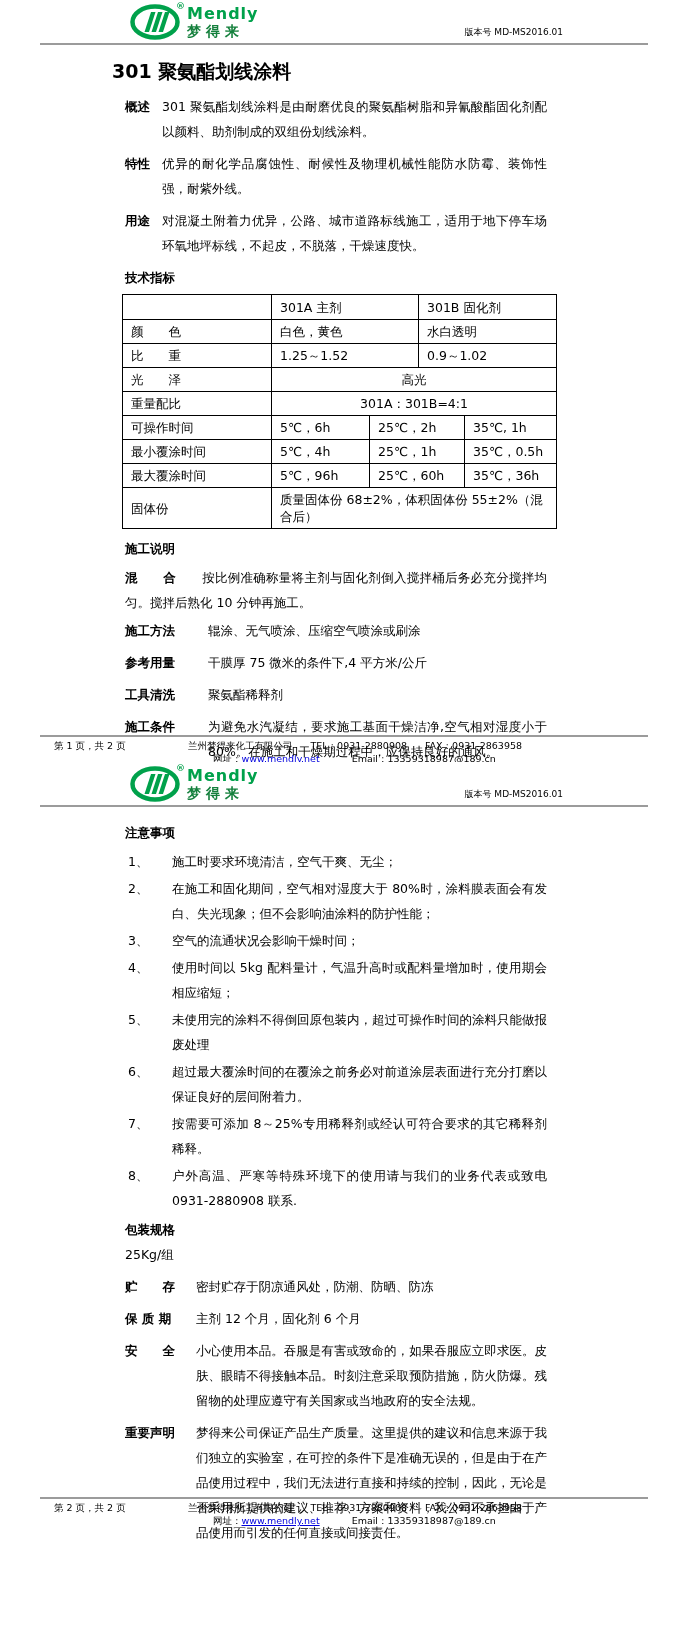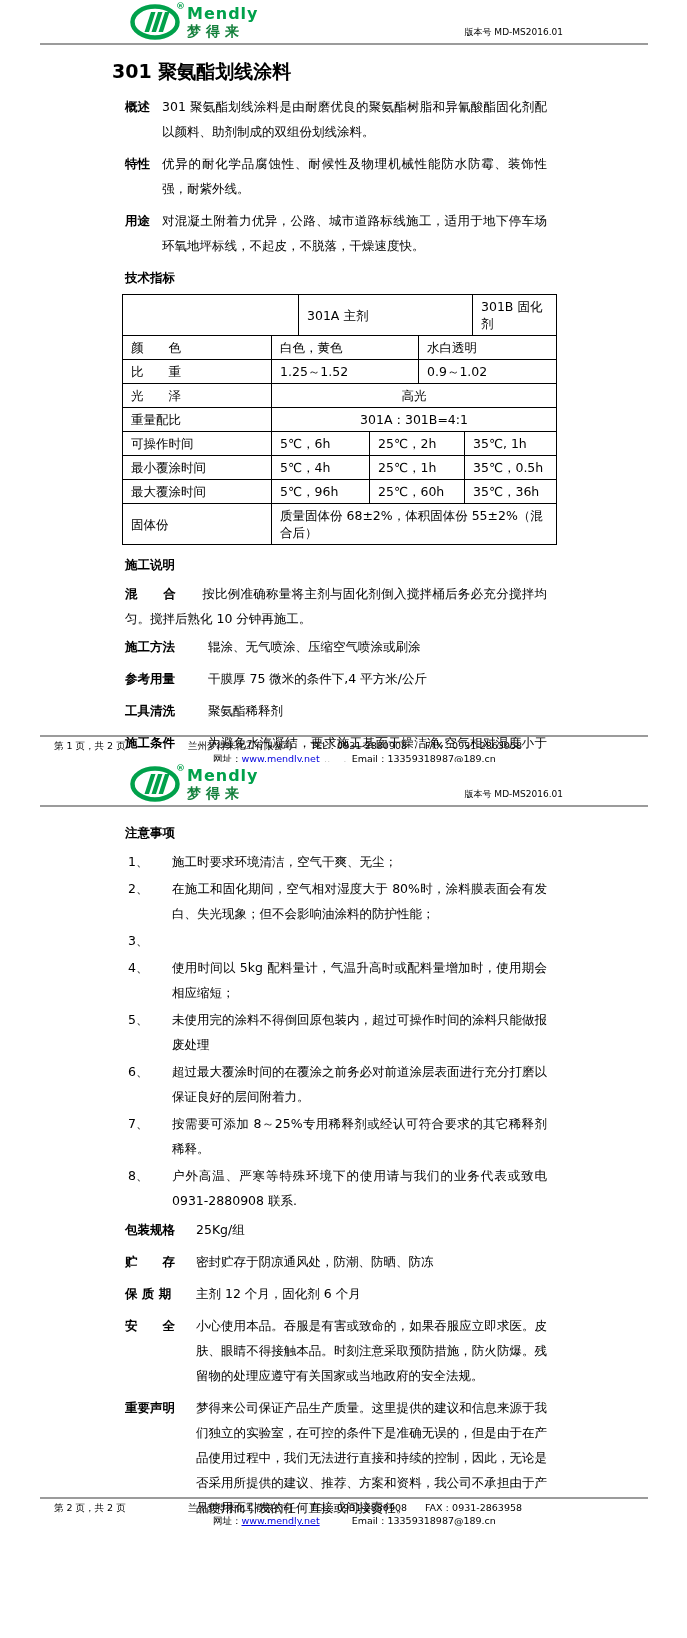--- a/index.html
+++ b/index.html
@@ -32,21 +32,21 @@
   .entry.w4 .lbl { width:83px; }
   .entry.p2 .lbl { width:71px; }
   .txt { margin:0; flex:1; line-height:25px; text-align:justify; }
   .sec-heading { font-size:12.5px; font-weight:bold; margin:10px 0 6px 13px; line-height:20px; }
   .mix-para { margin:0 0 3px 13px; line-height:25px; text-align:justify; }
   .lbl-inline { font-weight:bold; white-space:pre; margin-right:26px; }
 
   
   .spec-table { width:435px; margin-left:10px; border:1px solid #000; margin-bottom:10px; }
   .tr { display:flex; border-top:1px solid #000; min-height:24px; align-items:stretch; }
-  .tr:first-child { border-top:none;gap:27px; }
+  .tr:first-child { border-top:none; }
   .td { padding:3px 8px; line-height:17px; display:flex; align-items:center; border-left:1px solid #000; }
   .td:first-child { border-left:none; }
   .lbl-cell { width:148px; flex:none; }
   .v2a { width:147px; flex:none; }
   .v2b { flex:1; }
   .v3a { width:98px; flex:none; }
   .v3b { width:95px; flex:none; }
   .v3c { flex:1; }
   .vm { flex:1; justify-content:center; text-align:right; }
   .vleft { flex:1; }
@@ -229,20 +229,21 @@
       <div class="note">
         <span class="no">1、</span>
         <p class="txt">施工时要求环境清洁，空气干爽、无尘；</p>
       </div>
       <div class="note">
         <span class="no">2、</span>
         <p class="txt">在施工和固化期间，空气相对湿度大于 80%时，涂料膜表面会有发白、失光现象；但不会影响油涂料的防护性能；</p>
       </div>
       <div class="note">
         <span class="no">3、</span>
+        <p class="txt">空气的流通状况会影响干燥时间；</p>
       </div>
       <div class="note">
         <span class="no">4、</span>
         <p class="txt">使用时间以 5kg 配料量计，气温升高时或配料量增加时，使用期会相应缩短；</p>
       </div>
       <div class="note">
         <span class="no">5、</span>
         <p class="txt">未使用完的涂料不得倒回原包装内，超过可操作时间的涂料只能做报废处理</p>
       </div>
       <div class="note">
@@ -251,21 +252,21 @@
       </div>
       <div class="note">
         <span class="no">7、</span>
         <p class="txt">按需要可添加 8～25%专用稀释剂或经认可符合要求的其它稀释剂稀释。</p>
       </div>
       <div class="note">
         <span class="no">8、</span>
         <p class="txt">户外高温、严寒等特殊环境下的使用请与我们的业务代表或致电 0931-2880908 联系.</p>
       </div>
 
-      <div class="entry p2" style="margin-top:4px;">
+      <div class="entry p2" style="margin-top:4px;flex-direction:column;">
         <span class="lbl">包装规格</span>
         <p class="txt">25Kg/组</p>
       </div>
       <div class="entry p2">
         <span class="lbl">贮　　存</span>
         <p class="txt">密封贮存于阴凉通风处，防潮、防晒、防冻</p>
       </div>
       <div class="entry p2">
         <span class="lbl">保 质 期</span>
         <p class="txt">主剂 12 个月，固化剂 6 个月</p>

